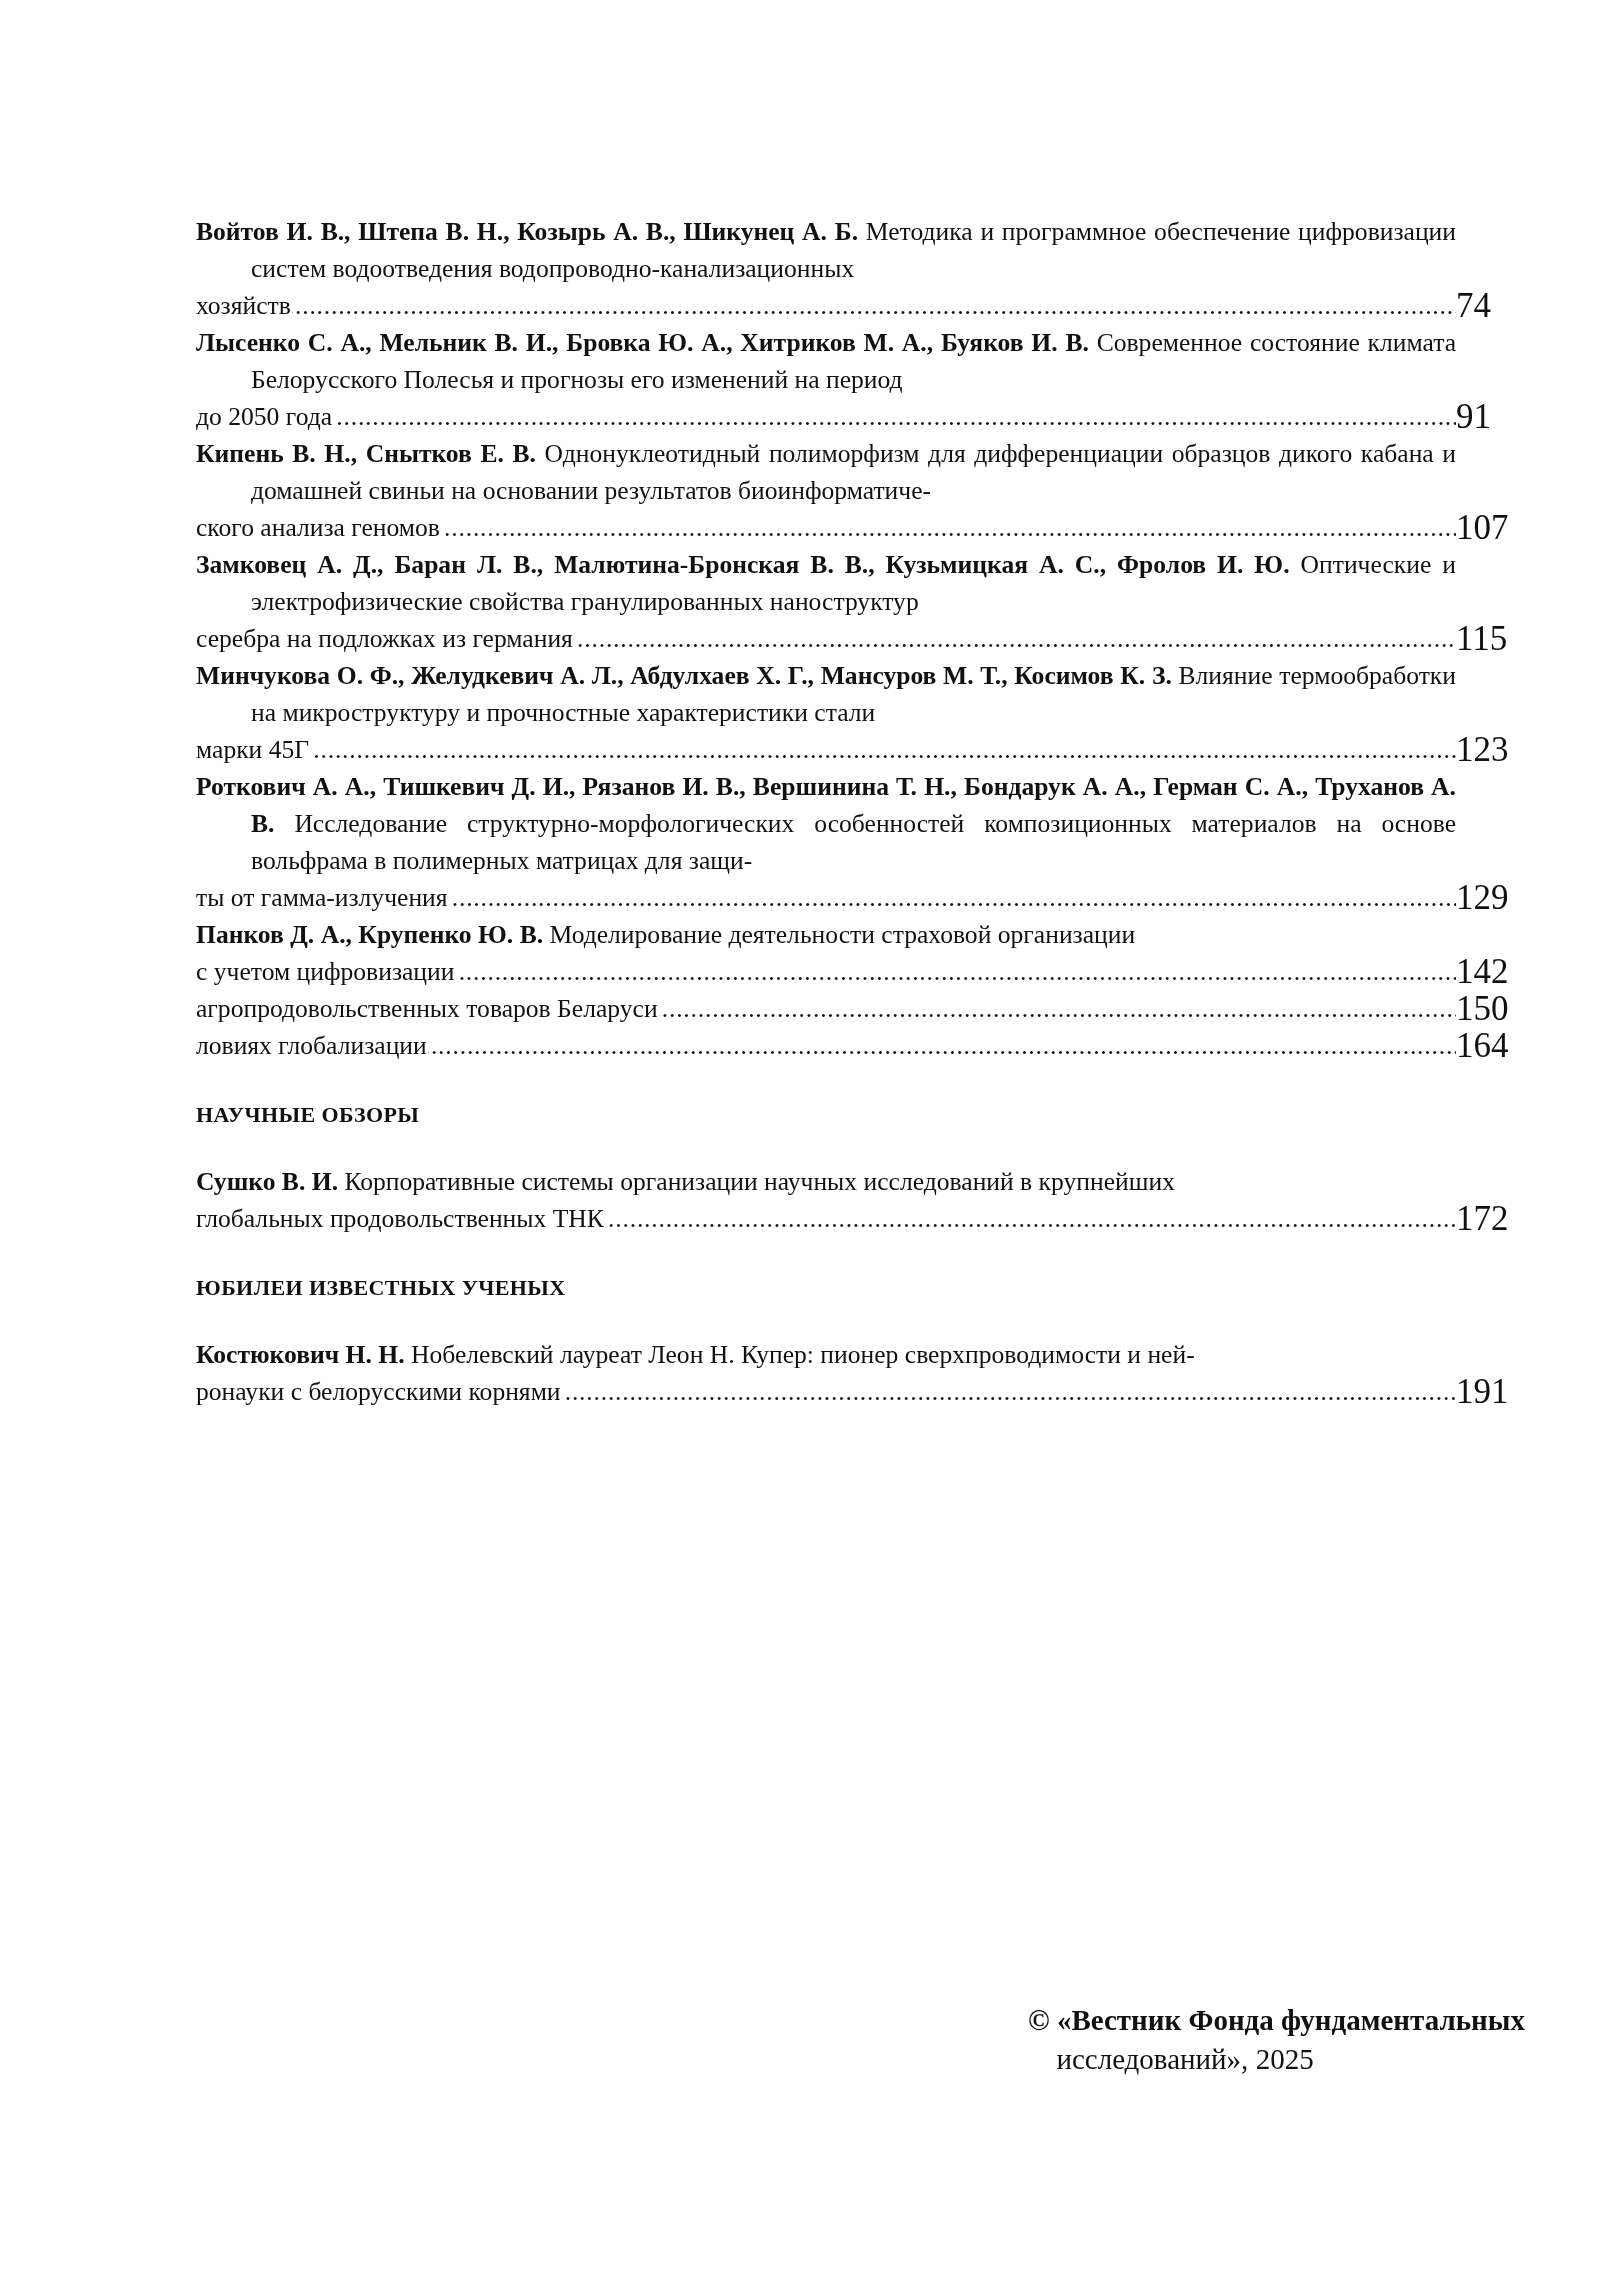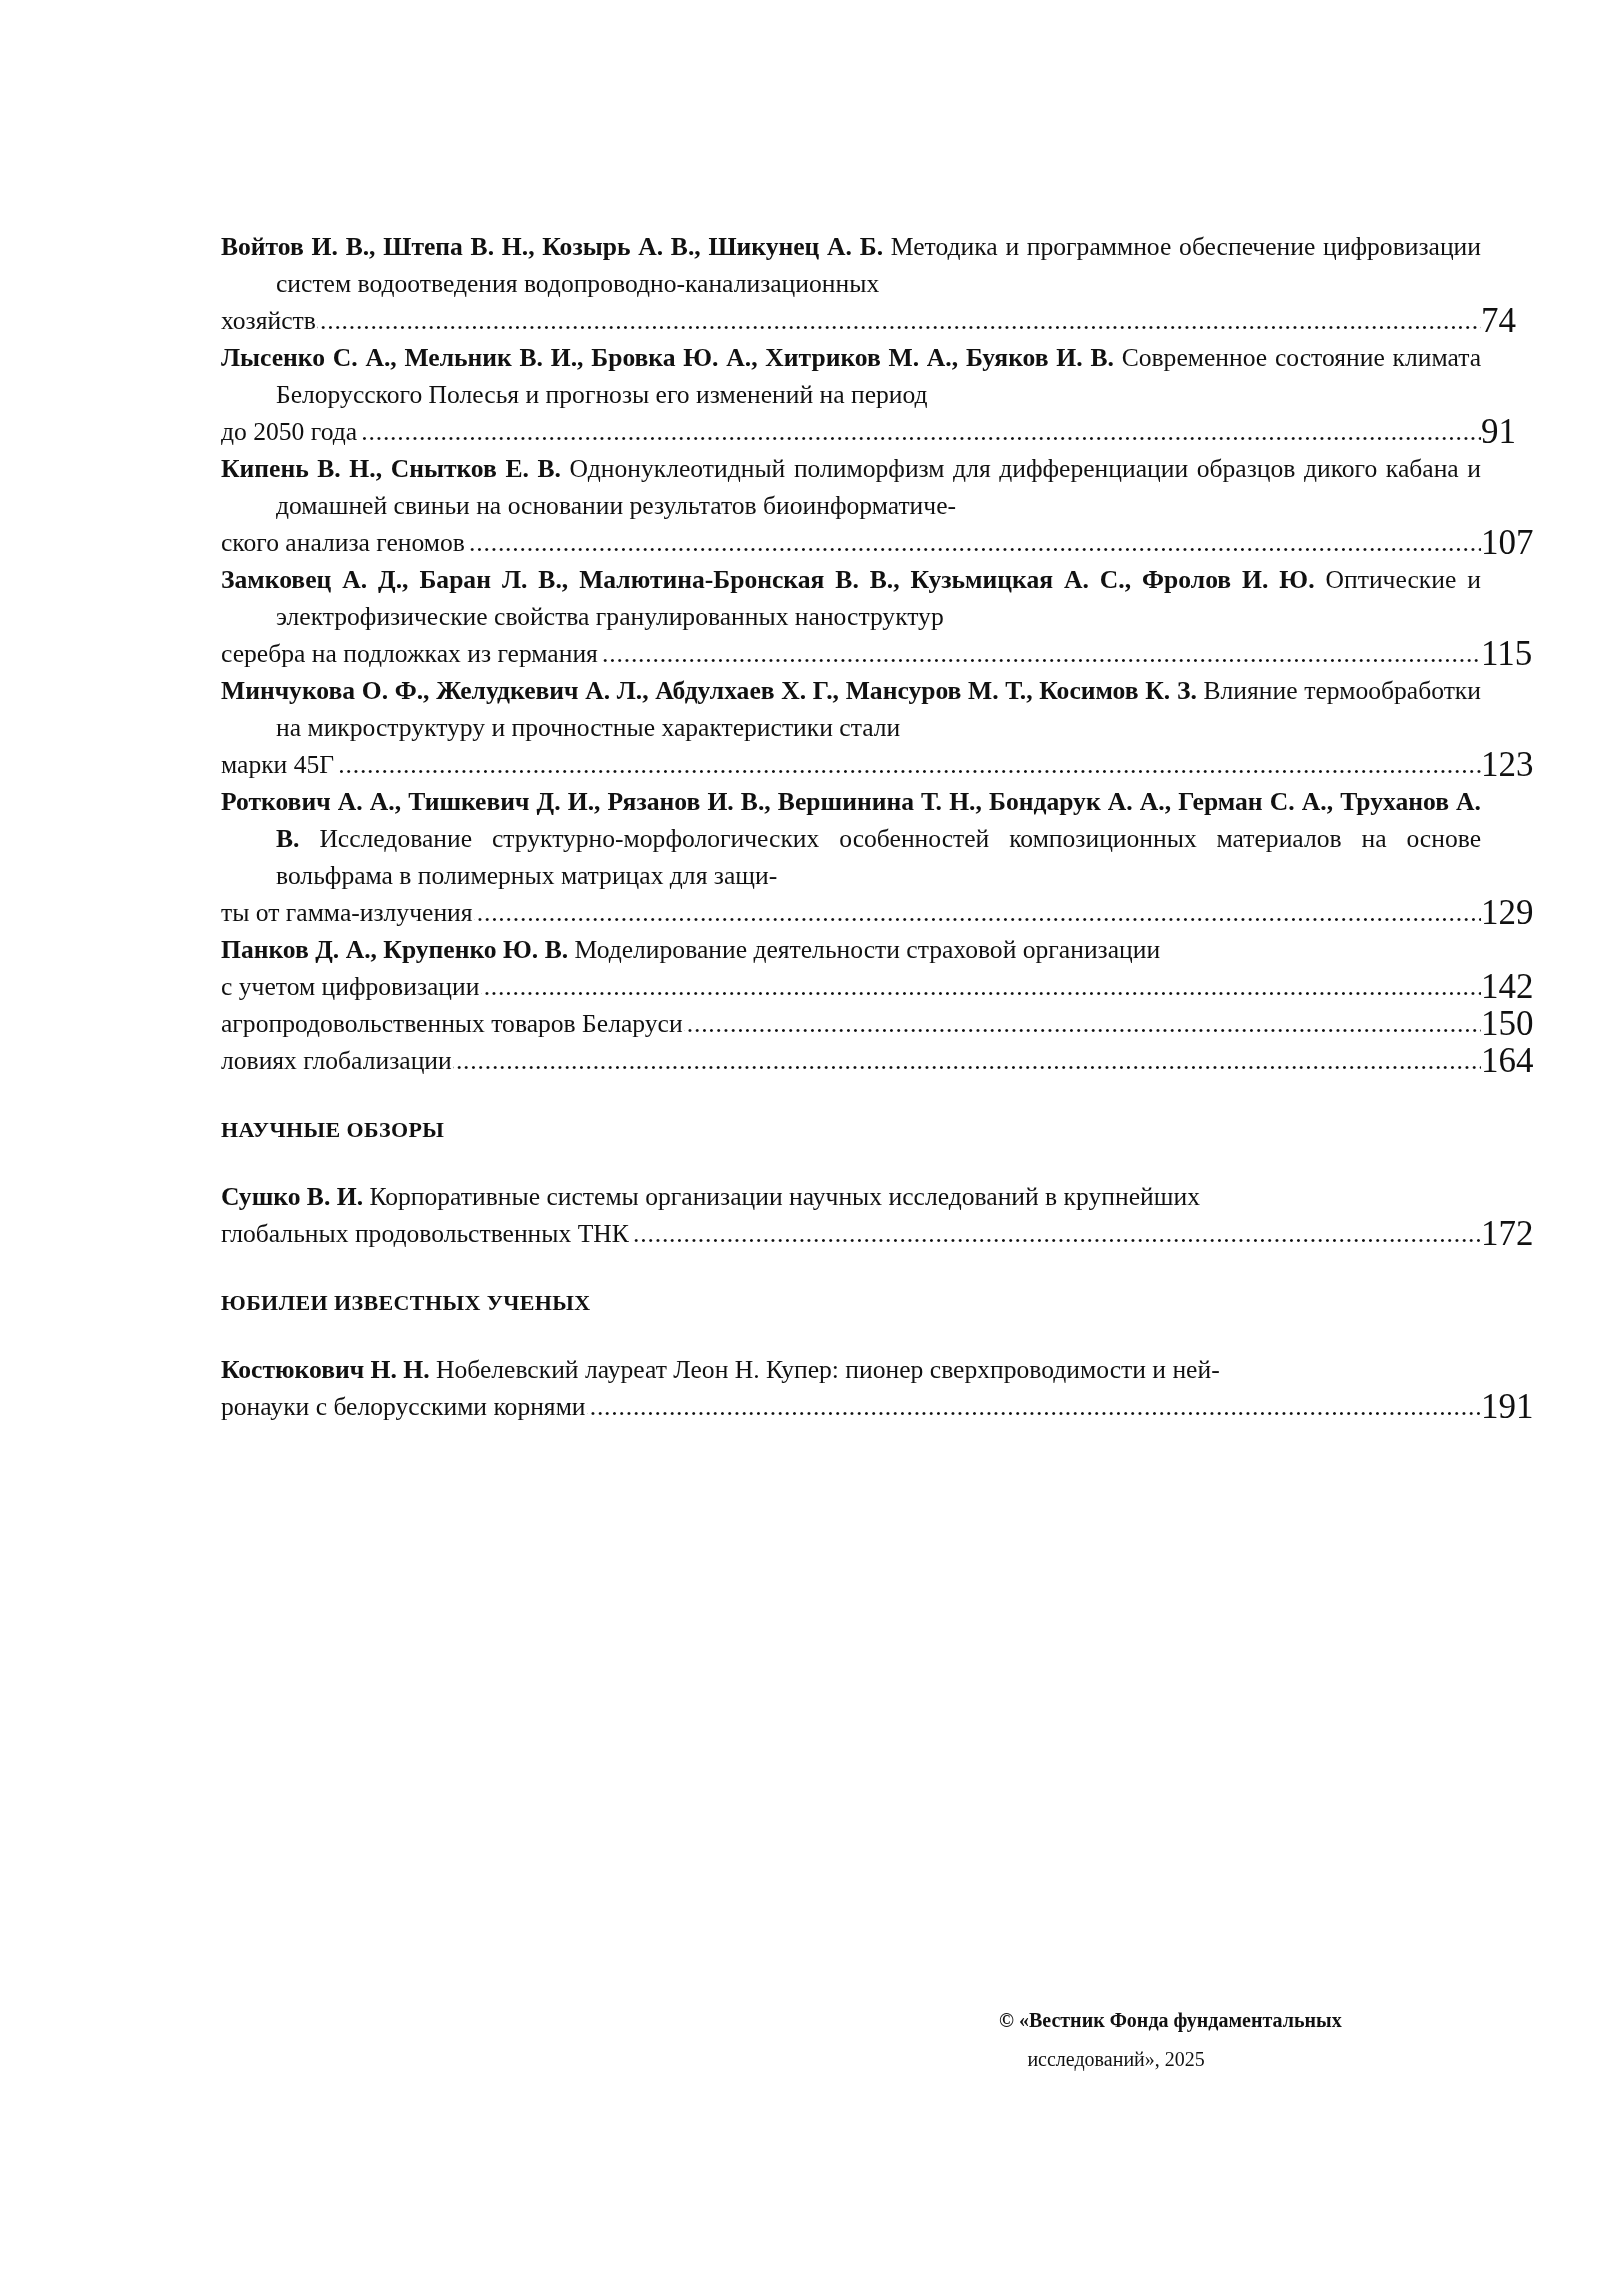--- a/index.html
+++ b/index.html
@@ -1,31 +1,31 @@
 <!DOCTYPE html>
 <html style="font-size:13px"><head>
 <meta charset="utf-8">
 <style>
   html, body { margin: 0; padding: 0; background: #ffffff; }
   body { width: 1611px; height: 2295px; position: relative; overflow: hidden;
          font-family: "Liberation Serif", "DejaVu Serif", serif; color: #111; }
-  .toc { position: absolute; left: 221px; top: 213px; width: 1289px; margin-top: 15px; }
+  .toc { position: absolute; left: 196px; top: 213px; width: 1289px; }
   .entry { display: flex; align-items: flex-end; margin: 0; }
   .entry-text { width: 1205px; font-size: 25.6px; line-height: 37px;
                 text-align: justify; padding-left: 55px; text-indent: -55px; }
   .entry-text .authors { font-weight: bold; }
   .leader-line { display: flex; align-items: center; }
   .leader { flex: 1; overflow: hidden; white-space: nowrap; letter-spacing: 0.8px; margin-left: 1.6px; }
   .leader::before { content: "........................................................................................................................................................................................................................................................................................"; }
   .page-num { width: 84px; text-align: right; font-size: 35px; line-height: 37px; }
   .section-title { text-align: left; font-weight: bold; font-size: 22px; width: 1205px;
                    letter-spacing: 0.4px; }
   .sec1 { margin-top: 38px; margin-bottom: 35px; }
   .sec2 { margin-top: 38px; margin-bottom: 35px; }
-  .copyright { position: absolute; left: 999px; top: 2001px; font-size: 20px; line-height: 39px;
+  .copyright { position: absolute; left: 1028px; top: 2001px; font-size: 29px; line-height: 39px;
                font-weight: bold; }
   .copyright .line2 { padding-left: 28.4px; font-weight: normal; }
   .copyright .year { font-weight: normal; }
 </style>
 </head>
 <body>
 
 <div class="toc" id="toc">
   <div id="part1">
       <div class="entry">

